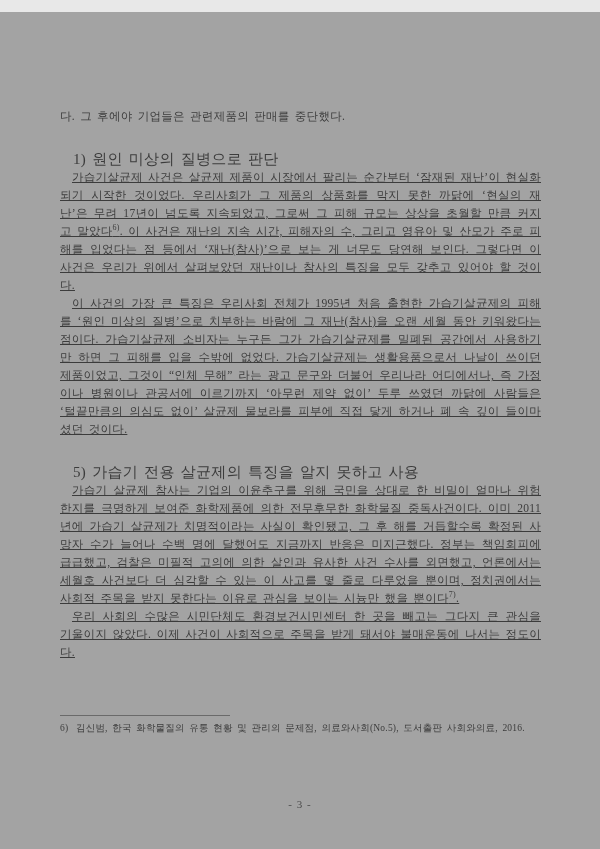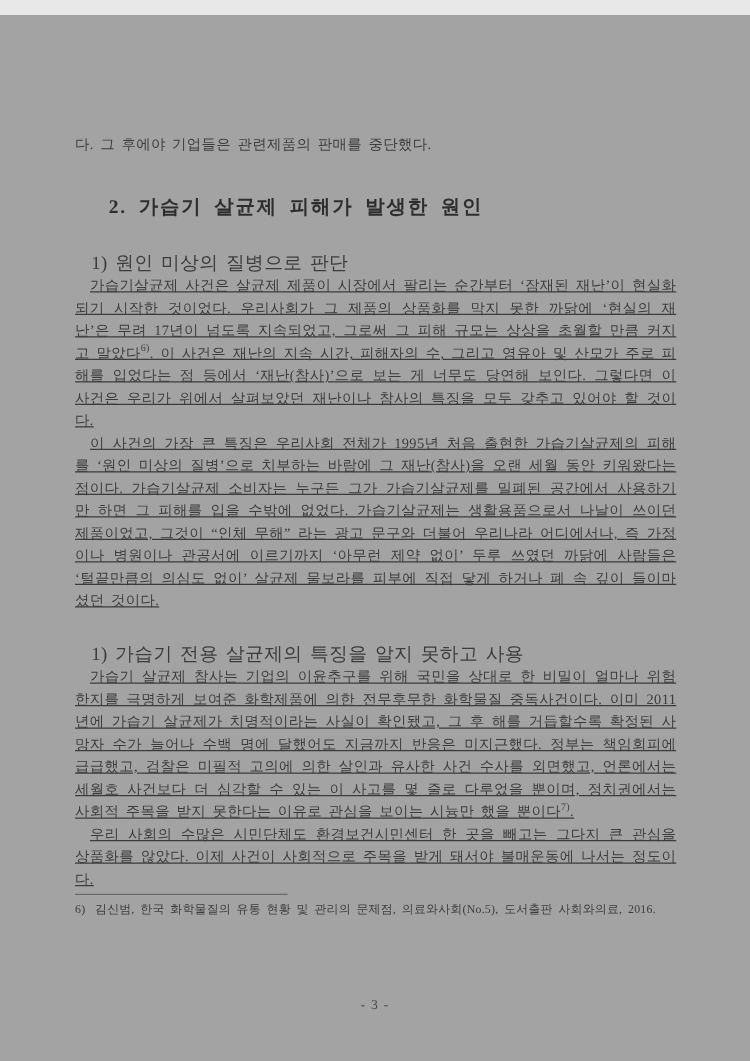--- a/index.html
+++ b/index.html
@@ -103,32 +103,31 @@
 </style>
 </head>
 <body>
 
 <div class="page">
 
   <div class="content">
 
     <div class="cont-line">다. 그 후에야 기업들은 관련제품의 판매를 중단했다.</div>
 
-    <h2 class="heading">2. 가습기 살균제 피해가 발생한 원인</h2>
 
     <div class="subsection-first">
       <p class="sub-title">1) 원인 미상의 질병으로 판단</p>
       <p class="par"><span>가습기살균제 사건은 살균제 제품이 시장에서 팔리는 순간부터 ‘잠재된 재난’이 현실화되기 시작한 것이었다. 우리사회가 그 제품의 상품화를 막지 못한 까닭에 ‘현실의 재난’은 무려 17년이 넘도록 지속되었고, 그로써 그 피해 규모는 상상을 초월할 만큼 커지고 말았다</span><sup class="fn-ref">6)</sup><span>. 이 사건은 재난의 지속 시간, 피해자의 수, 그리고 영유아 및 산모가 주로 피해를 입었다는 점 등에서 ‘재난(참사)’으로 보는 게 너무도 당연해 보인다. 그렇다면 이 사건은 우리가 위에서 살펴보았던 재난이나 참사의 특징을 모두 갖추고 있어야 할 것이다.</span></p>
       <p class="par">이 사건의 가장 큰 특징은 우리사회 전체가 1995년 처음 출현한 가습기살균제의 피해를 ‘원인 미상의 질병’으로 치부하는 바람에 그 재난(참사)을 오랜 세월 동안 키워왔다는 점이다. 가습기살균제 소비자는 누구든 그가 가습기살균제를 밀폐된 공간에서 사용하기만 하면 그 피해를 입을 수밖에 없었다. 가습기살균제는 생활용품으로서 나날이 쓰이던 제품이었고, 그것이 “인체 무해” 라는 광고 문구와 더불어 우리나라 어디에서나, 즉 가정이나 병원이나 관공서에 이르기까지 ‘아무런 제약 없이’ 두루 쓰였던 까닭에 사람들은 ‘털끝만큼의 의심도 없이’ 살균제 물보라를 피부에 직접 닿게 하거나 폐 속 깊이 들이마셨던 것이다.</p>
     </div>
 
     <div class="subsection-next">
-      <p class="sub-title">1) 가습기 전용 살균제의 특징을 알지 못하고 사용</p>
+      <p class="sub-title">5) 가습기 전용 살균제의 특징을 알지 못하고 사용</p>
       <p class="par"><span>가습기 살균제 참사는 기업의 이윤추구를 위해 국민을 상대로 한 비밀이 얼마나 위험한지를 극명하게 보여준 화학제품에 의한 전무후무한 화학물질 중독사건이다. 이미 2011년에 가습기 살균제가 치명적이라는 사실이 확인됐고, 그 후 해를 거듭할수록 확정된 사망자 수가 늘어나 수백 명에 달했어도 지금까지 반응은 미지근했다. 정부는 책임회피에 급급했고, 검찰은 미필적 고의에 의한 살인과 유사한 사건 수사를 외면했고, 언론에서는 세월호 사건보다 더 심각할 수 있는 이 사고를 몇 줄로 다루었을 뿐이며, 정치권에서는 사회적 주목을 받지 못한다는 이유로 관심을 보이는 시늉만 했을 뿐이다</span><sup class="fn-ref">7)</sup><span>.</span></p>
-      <p class="par">우리 사회의 수많은 시민단체도 환경보건시민센터 한 곳을 빼고는 그다지 큰 관심을 상품화를 않았다. 이제 사건이 사회적으로 주목을 받게 돼서야 불매운동에 나서는 정도이다.</p>
+      <p class="par">우리 사회의 수많은 시민단체도 환경보건시민센터 한 곳을 빼고는 그다지 큰 관심을 기울이지 않았다. 이제 사건이 사회적으로 주목을 받게 돼서야 불매운동에 나서는 정도이다.</p>
     </div>
 
   </div>
 
   <div class="footnote-area">
     <div class="fn-divider"></div>
     <p class="footnote"><span class="fn-marker">6)</span><span>김신범, 한국 화학물질의 유통 현황 및 관리의 문제점, 의료와사회(No.5), 도서출판 사회와의료, 2016.</span></p>
   </div>
 
   <div class="page-number">- 3 -</div>

